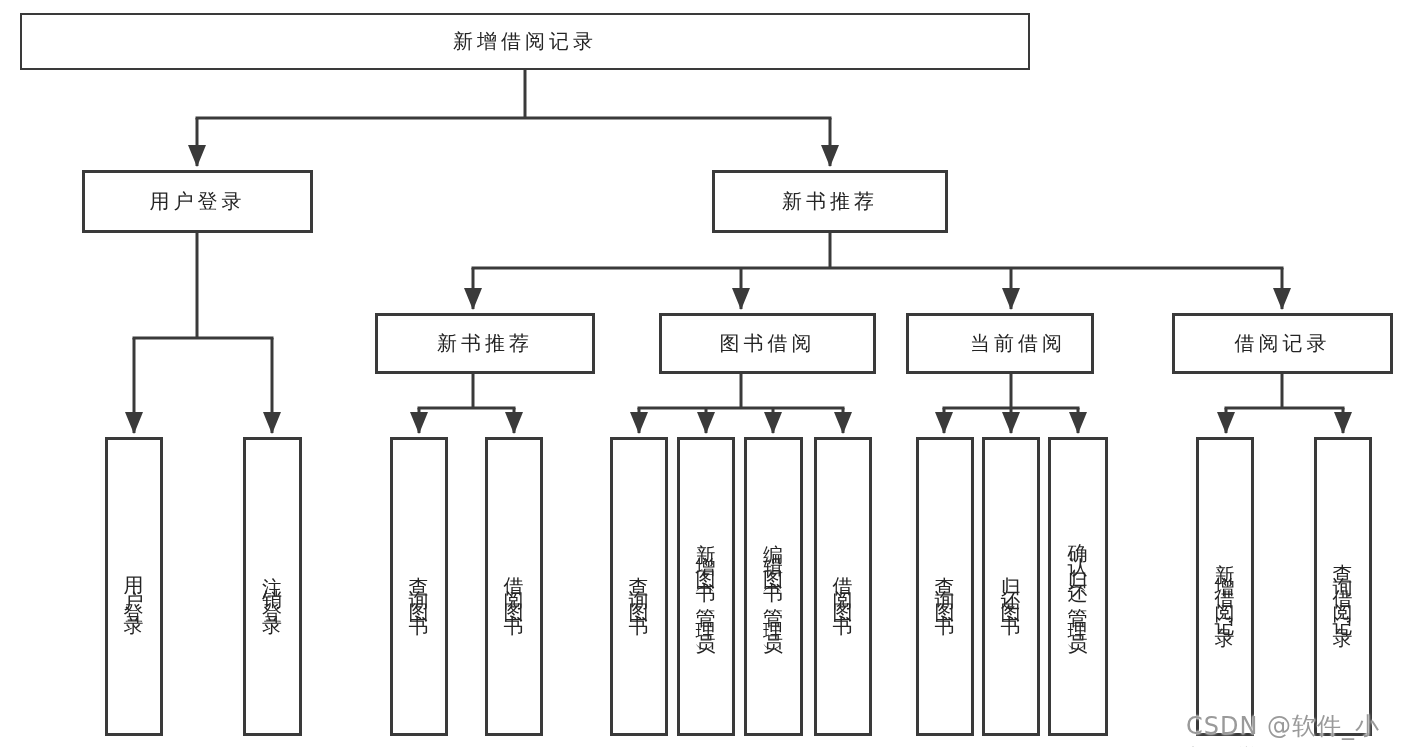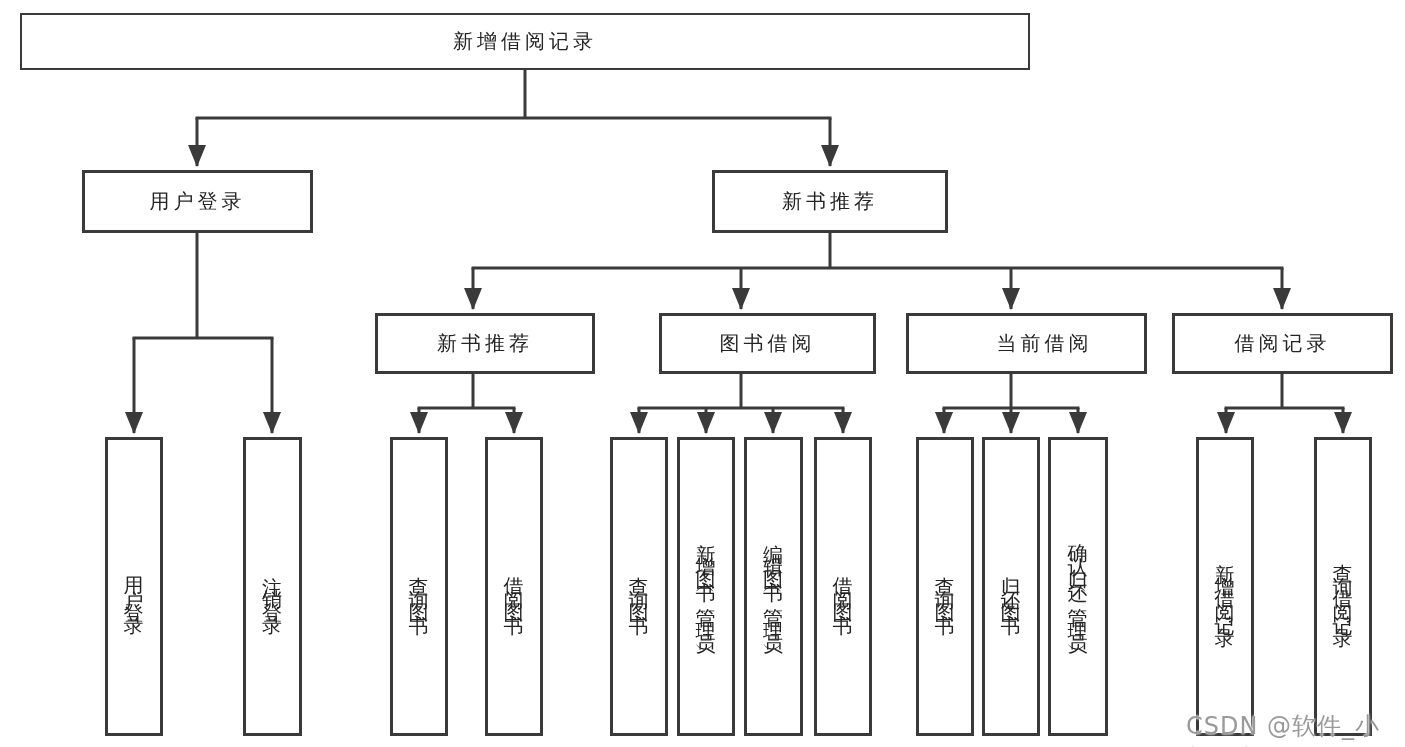--- a/index.html
+++ b/index.html
@@ -112,21 +112,21 @@
   <div class="node" style="left:712px;top:170px;width:236px;height:63px;">
     <span>新书推荐</span>
   </div>
 
   <div class="node" style="left:363px;top:313px;width:220px;height:61px;margin-left:12px;">
     <span>新书推荐</span>
   </div>
   <div class="node" style="left:659px;top:313px;width:217px;height:61px;">
     <span>图书借阅</span>
   </div>
-  <div class="node" style="left:906px;top:313px;width:241px;height:61px;padding-left:36px;">
+  <div class="node" style="left:906px;top:313px;width:188px;height:61px;padding-left:36px;">
     <span>当前借阅</span>
   </div>
   <div class="node" style="left:1172px;top:313px;width:221px;height:61px;">
     <span>借阅记录</span>
   </div>
 
   <div class="node leaf" style="left:105px;top:437px;width:58px;height:299px;">
     <span>用户登录</span>
   </div>
   <div class="node leaf" style="left:243px;top:437px;width:59px;height:299px;">

